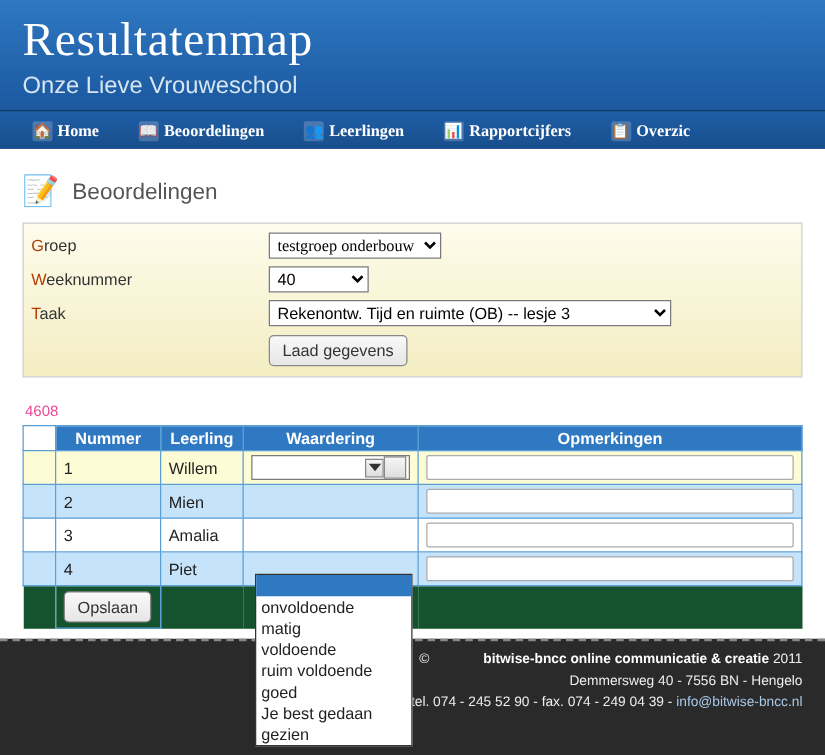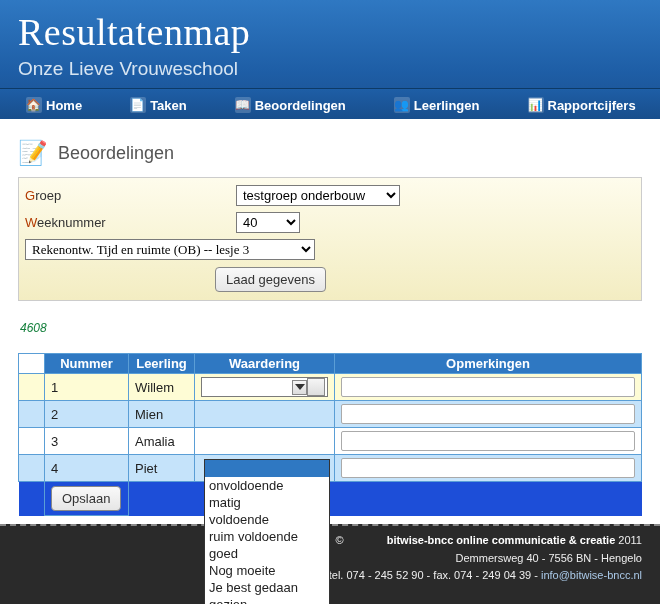--- a/index.html
+++ b/index.html
@@ -19,26 +19,26 @@
     margin-bottom: 4px;
   }
   .header .subtitle {
     font-size: 19px;
     font-weight: 300;
     color: #d7e5f2;
     margin-bottom: 8px;
   }
   .navbar {
     display: flex;
-    gap: 16px;
+    gap: 0;
     border-top: 1px solid #0d3a66;
     padding-top: 4px;
     background: linear-gradient(#1e5ea6, #184e8c);
     margin-left: -18px; margin-right: -18px;
-    padding-left: 10px; padding-right: 0;
+    padding-left: 10px; padding-right: 0; font-family: Liberation Serif, serif;
   }
   .nav-item {
     display: flex;
     align-items: center;
     gap: 4px;
     padding: 4px 16px 6px;
     color: #fff;
     font-weight: bold;
     font-size: 13px;
     cursor: pointer;
@@ -64,45 +64,45 @@
     font-size: 18px; color: #555; margin-bottom: 10px;
   }
   .section-title .icon-block { font-size: 24px; }
 
   .filter-box {
     border: 1px solid #ccc;
     background: linear-gradient(#fefcec, #f3edc2);
     padding: 4px 6px 8px 6px;
     margin-bottom: 20px;
   }
-  .filter-row { display: flex; align-items: center; padding: 3px 0; gap: 21px; }
+  .filter-row { display: flex; align-items: center; padding: 3px 0; }
   .filter-row .flabel { width: 190px; font-size: 13px; color: #333; }
   .filter-row .flabel .hl { color: #b23a00; }
   .filter-row select {
     font-size: 13px;
     padding: 1px 2px;
     border: 1px solid #7a7a7a;
     background: #fff;
   }
-  #sel-groep { width: 164px; }
-  #sel-week { width: 64px; }
-  #sel-taak { width: 290px; font-family: Liberation Serif, serif; }
+  #sel-groep { width: 138px; font-family: Liberation Serif, serif; }
+  #sel-week { width: 80px; }
+  #sel-taak { width: 322px; }
   .btn {
     display: inline-block;
     padding: 4px 10px;
     background: linear-gradient(#f9f9f9, #e6e6e6);
     border: 1px solid #888;
     border-radius: 4px;
     font-size: 13px;
     color: #333;
     cursor: pointer;
   }
   .btn-row { margin-top: 4px; padding-left: 190px; }
 
-  .count { font-size: 12px; color: #15803d; margin-left: 2px; margin-bottom: 18px; font-style: italic; }
+  .count { font-size: 12px; color: #ec4899; margin-left: 2px; margin-bottom: 4px; }
 
   table.data {
     border-collapse: collapse;
     width: 100%;
     table-layout: fixed;
     padding-left: 44px;
   }
   table.data th, table.data td {
     border: 1px solid #5a9ed6;
     padding: 3px 6px;
@@ -177,21 +177,21 @@
     padding: 1px 4px;
     cursor: pointer;
     white-space: nowrap;
   }
   .dropdown-open .opt.sel {
     background: #2f78c2;
     color: #fff;
   }
 
   tr.footrow td {
-    background: #1d4ed8;
+    background: #14532d;
     padding: 4px 6px;
   }
   tr.footrow td.noborder { border: none; }
 
   
   .footer {
     background: #2a2a2a;
     color: #eee;
     font-size: 11px;
     text-align: right;
@@ -207,24 +207,20 @@
 
 <div class="header">
   <h1>Resultatenmap</h1>
   <div class="subtitle">Onze Lieve Vrouweschool</div>
   <div class="navbar" id="navbar">
       <div class="nav-item">
         <span class="icon-block ico-home"></span>
         <span>Home</span>
       </div>
       <div class="nav-item">
-        <span class="icon-block ico-doc"></span>
-        <span>Taken</span>
-      </div>
-      <div class="nav-item">
         <span class="icon-block ico-book"></span>
         <span>Beoordelingen</span>
       </div>
       <div class="nav-item">
         <span class="icon-block ico-people"></span>
         <span>Leerlingen</span>
       </div>
       <div class="nav-item">
         <span class="icon-block ico-chart"></span>
         <span>Rapportcijfers</span>
@@ -246,20 +242,21 @@
   <div class="filter-box">
     <div class="filter-row">
       <div class="flabel"><span class="hl">G</span><span>roep</span></div>
       <select id="sel-groep"><option>testgroep onderbouw</option></select>
     </div>
     <div class="filter-row">
       <div class="flabel"><span class="hl">W</span><span>eeknummer</span></div>
       <select id="sel-week"><option>40</option></select>
     </div>
     <div class="filter-row">
+      <div class="flabel"><span class="hl">T</span><span>aak</span></div>
       <select id="sel-taak"><option>Rekenontw. Tijd en ruimte (OB) -- lesje 3</option></select>
     </div>
     <div class="btn-row">
       <button class="btn">Laad gegevens</button>
     </div>
   </div>
 
   <div class="count">4608</div>
 
   <table class="data">
@@ -326,21 +323,20 @@
   </tbody>
     </table>
 
   <div class="dropdown-open" id="waar-dropdown" style="left:204px; top:340px;">
       <div class="opt sel">&nbsp;</div>
       <div class="opt">onvoldoende</div>
       <div class="opt">matig</div>
       <div class="opt">voldoende</div>
       <div class="opt">ruim voldoende</div>
       <div class="opt">goed</div>
-      <div class="opt">Nog moeite</div>
       <div class="opt">Je best gedaan</div>
       <div class="opt">gezien</div>
     </div>
 
 </div>
 
 <div class="footer">
   <div>
     <span>© </span><span class="highlight">bitwise-bncc online communicatie &amp; creatie</span><span> 2011</span>
   </div>

